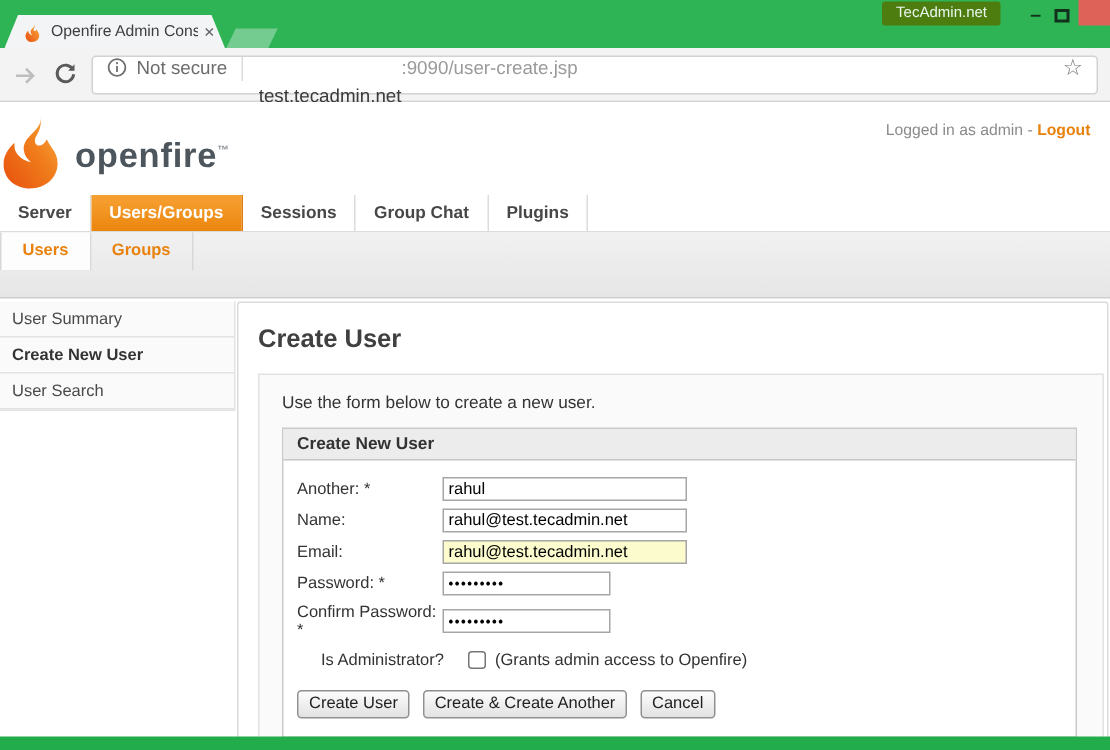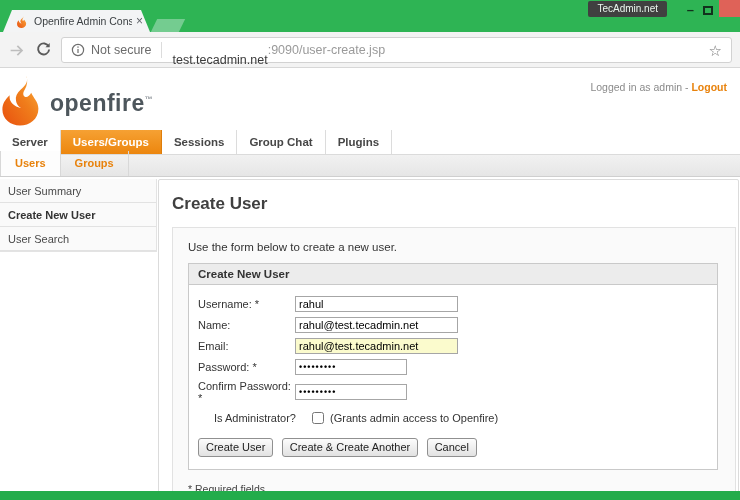--- a/index.html
+++ b/index.html
@@ -18,37 +18,37 @@
   }
   .tab-title { flex:1; font-size:10.5px; color:#3C4043; white-space:nowrap; overflow:hidden; }
   .tab-close { font-size:12px; color:#5F6368; margin-left:4px; line-height:1; cursor:default; }
   .favicon { width:13px; height:13px; margin-right:5px; flex:0 0 auto; }
   .newtab {
     position:absolute; left:154px; top:19px; width:28px; height:13px;
     background:#74CC90; transform:skewX(-26deg);
   }
   .badge {
     position:absolute; right:73px; top:1px; height:16px; line-height:16px;
-    padding:0 9px; background:#404040; color:#EAF6EE; font-size:10px; border-radius:2px;
+    padding:0 9px; background:#4d7c0f; color:#EAF6EE; font-size:10px; border-radius:2px;
   }
   .win-min { position:absolute; right:46px; top:2px; color:#12321D; font-size:13px; font-weight:bold; }
   .win-max { position:absolute; right:27px; top:6px; width:10px; height:9px; border:2px solid #12321D; }
   .win-close { position:absolute; right:0; top:0; width:21px; height:17px; background:#DF6258; }
 
   .toolbar {
     position:absolute; top:32px; left:0; width:740px; height:36px;
     background:#F3F3F3; border-bottom:1px solid #D7D7D7;
   }
   .nav-ico { position:absolute; top:10px; }
   .fwd-ico { left:8px; }
   .reload-ico { left:35px; top:9px; }
   .addressbar {
     position:absolute; left:61px; right:8px; top:5px; height:26px;
     background:#fff; border:1px solid #D2D2D2; border-radius:3px;
-    display:flex; align-items:center; padding:0 9px; font-size:12.5px;
+    display:flex; align-items:flex-start; padding:0 9px; font-size:12.5px;
   }
   .sec-label { margin-left:6px; color:#6B6B6B; }
   .addr-div { width:1px; height:16px; background:#DCDCDC; margin:0 10px; }
   .url-host { color:#3A3A3A;margin-top:19px; }
   .url-path { color:#9A9A9A; }
   .star { margin-left:auto; font-size:15px; color:#757575; line-height:1; }
 
   
   .content { position:absolute; top:68px; left:0; width:740px; height:423px; background:#fff; }
   .bottombar { position:absolute; top:491px; left:0; width:740px; height:9px; background:#23AC4B; }
@@ -62,22 +62,22 @@
 
   .nav1 { height:25px; border-bottom:1px solid #DBDBDB; display:flex; }
   .nav1 .tab1 {
     height:24px; line-height:24px; padding:0 12px; font-size:11.5px; font-weight:bold;
     color:#474747; border-right:1px solid #DCDCDC; cursor:pointer;
   }
   .nav1 .tab1.active {
     background:linear-gradient(#F6A133,#EC860E); color:#fff; border-right:1px solid #DE7D0A;
   }
   .nav2 {
-    height:22px; background:linear-gradient(#F1F1F1,#E6E6E6);
-    border-bottom:1px solid #CFCFCF; display:flex;align-items:flex-end;
+    height:44px; background:linear-gradient(#F1F1F1,#E6E6E6);
+    border-bottom:1px solid #CFCFCF; display:flex;
   }
   .nav2 .tab2 {
     height:25px; line-height:25px; padding:0 14px; font-size:11px; font-weight:bold;
     color:#E8820C; border-right:1px solid #D8D8D8; cursor:pointer;
   }
   .nav2 .tab2.active { background:#FDFDFD; border-left:1px solid #D8D8D8; }
 
   .page-body { position:relative; height:310px; }
   .sidebar { position:absolute; left:0; top:0; width:157px; background:#FAFAFA;
     border-right:1px solid #E3E3E3; border-bottom:1px solid #E3E3E3; }
@@ -207,21 +207,21 @@
       <div class="page-title">Create User</div>
 
       <div class="panel">
         <p class="intro">Use the form below to create a new user.</p>
 
         <div class="fieldset">
           <div class="fieldset-title">Create New User</div>
           <div class="fieldset-body">
 
             <div class="frow">
-              <span class="flabel">Username: *</span>
+              <span class="flabel">Another: *</span>
               <input class="txt" type="text" value="rahul" style="">
             </div>
 
             <div class="frow">
               <span class="flabel">Name:</span>
               <input class="txt" type="text" value="rahul@test.tecadmin.net" style="">
             </div>
 
             <div class="frow">
               <span class="flabel">Email:</span>

